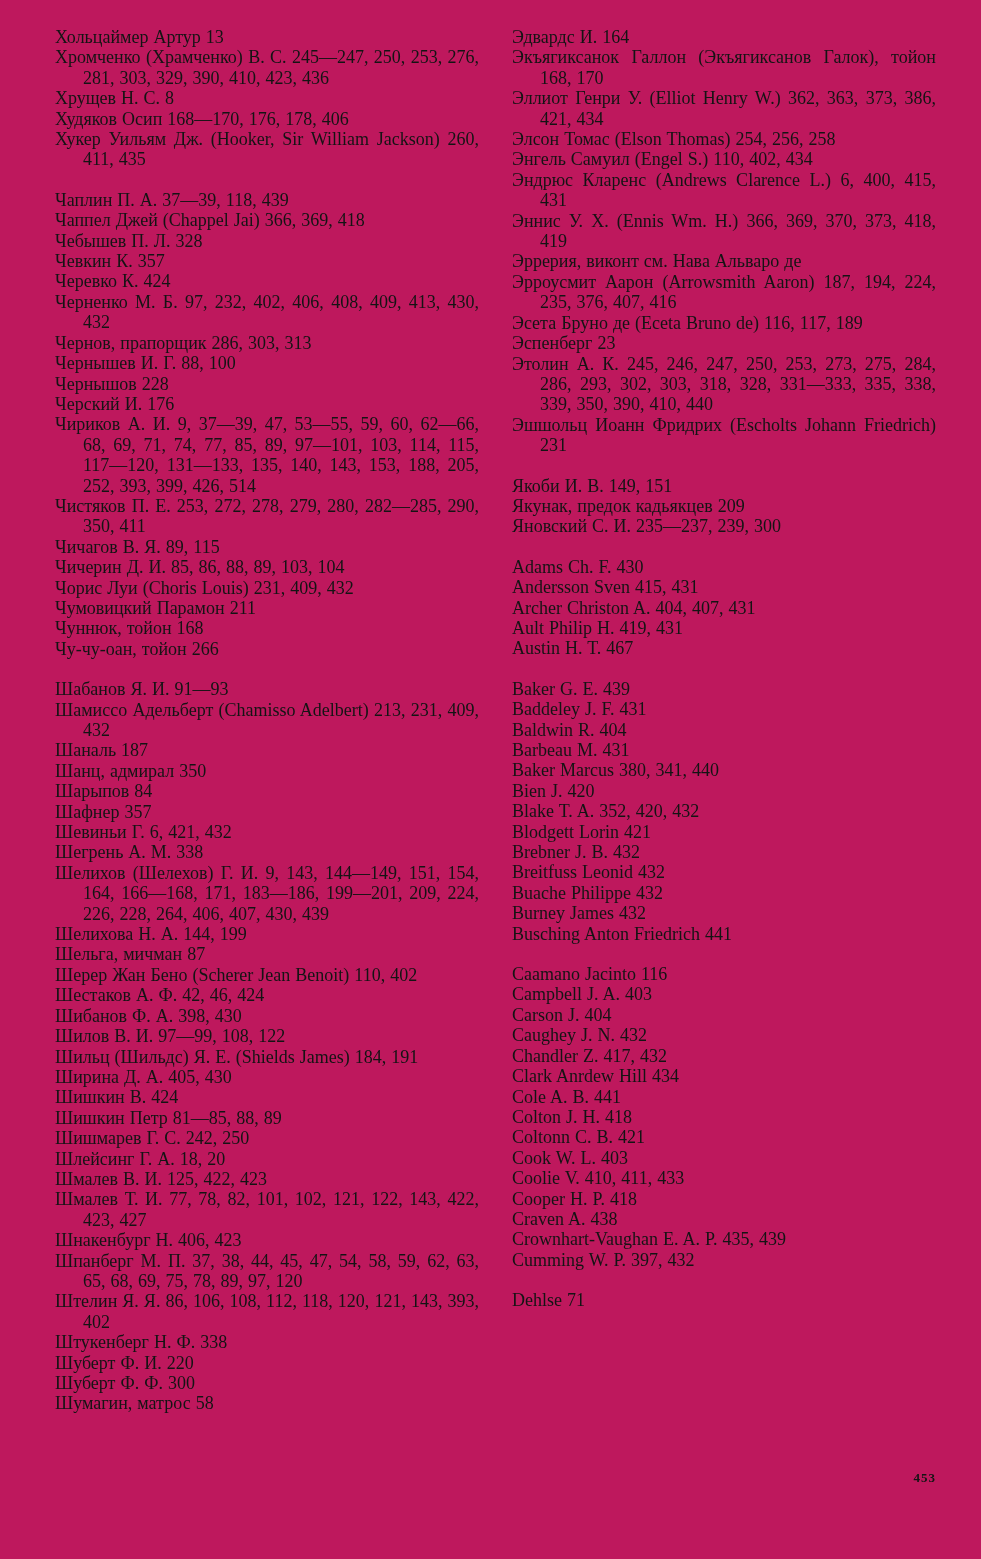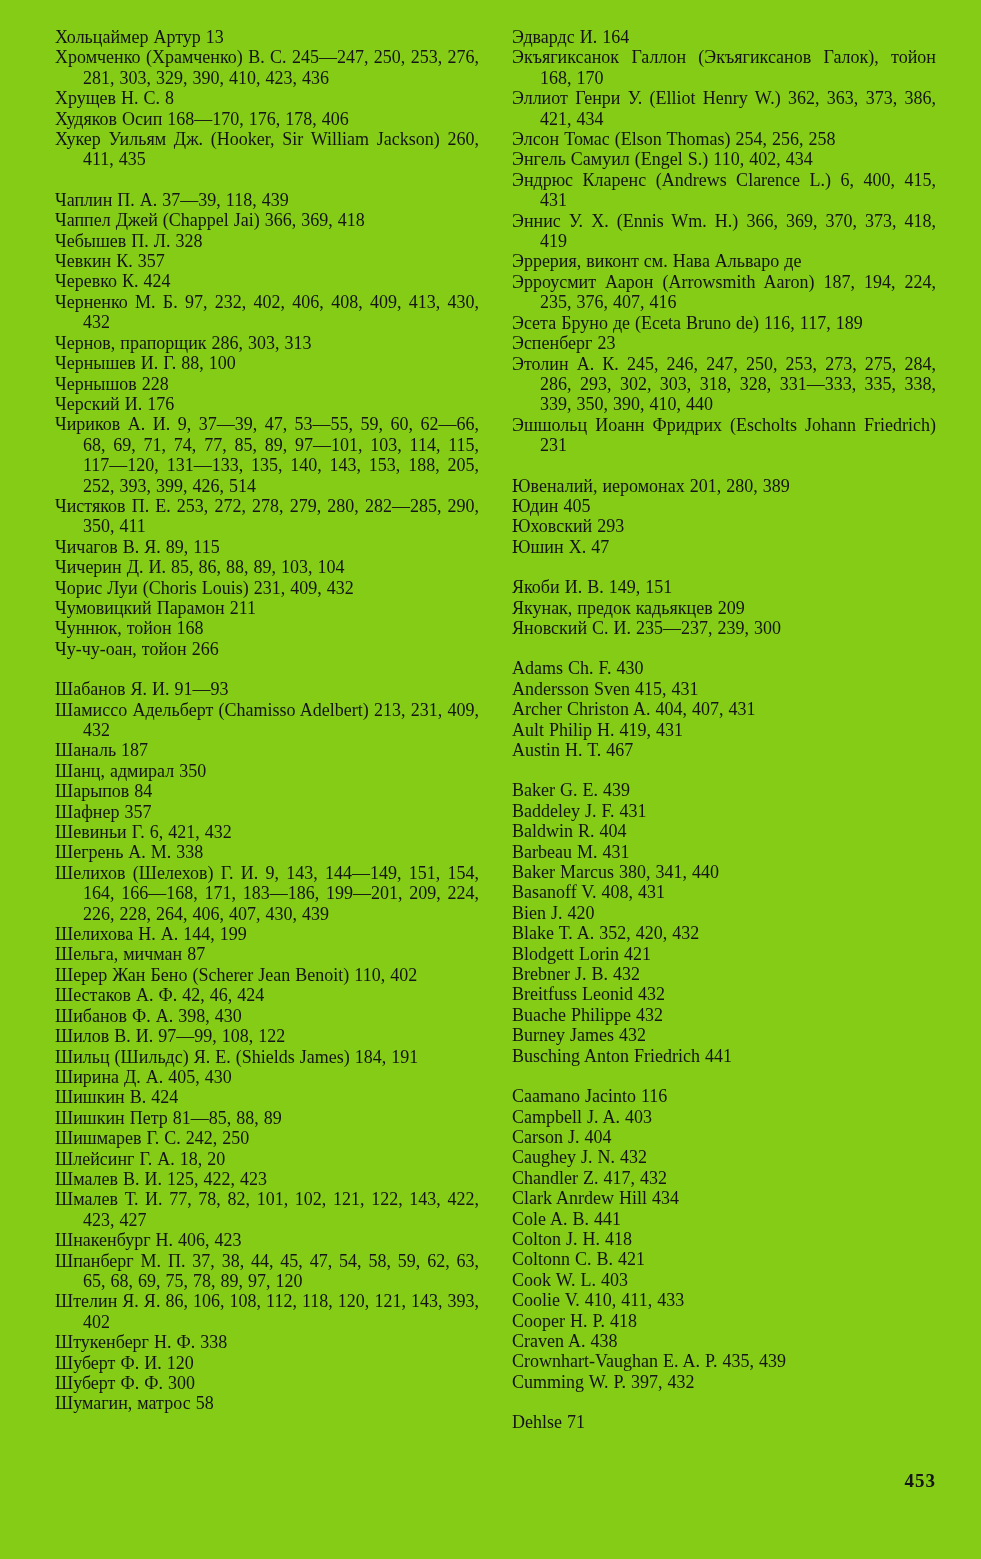--- a/index.html
+++ b/index.html
@@ -4,21 +4,21 @@
 <style>
   html, body {
     margin: 0;
     padding: 0;
     background: #fbfaf7;
   }
   .page {
     position: relative;
     width: 981px;
     height: 1559px;
-    background: #84cc16;
+    background: #be185d;
     color: #141414;
     font-family: "Liberation Serif", "DejaVu Serif", serif;
     overflow: hidden;
   }
   .columns {
     position: absolute;
     top: 27px;
     left: 55px;
     width: 881px;
     display: flex;
@@ -38,21 +38,21 @@
     line-height: 20.4px;
     text-align: justify;
     padding-left: 28px;
     text-indent: -28px;
     word-spacing: 0.5px;
   }
   .page-number {
     position: absolute;
     top: 1470px;
     right: 45px;
-    font-size: 19px;
+    font-size: 13px;
     font-weight: bold;
     letter-spacing: 1px;
   }
 </style>
 </head>
 <body>
 
 <div class="page">
   <div class="columns">
     <div class="column">
@@ -104,21 +104,21 @@
           <div class="entry">Шишкин В. 424</div>
           <div class="entry">Шишкин Петр 81—85, 88, 89</div>
           <div class="entry">Шишмарев Г. С. 242, 250</div>
           <div class="entry">Шлейсинг Г. А. 18, 20</div>
           <div class="entry">Шмалев В. И. 125, 422, 423</div>
           <div class="entry">Шмалев Т. И. 77, 78, 82, 101, 102, 121, 122, 143, 422, 423, 427</div>
           <div class="entry">Шнакенбург Н. 406, 423</div>
           <div class="entry">Шпанберг М. П. 37, 38, 44, 45, 47, 54, 58, 59, 62, 63, 65, 68, 69, 75, 78, 89, 97, 120</div>
           <div class="entry">Штелин Я. Я. 86, 106, 108, 112, 118, 120, 121, 143, 393, 402</div>
           <div class="entry">Штукенберг Н. Ф. 338</div>
-          <div class="entry">Шуберт Ф. И. 120</div>
+          <div class="entry">Шуберт Ф. И. 220</div>
           <div class="entry">Шуберт Ф. Ф. 300</div>
           <div class="entry">Шумагин, матрос 58</div>
         </div>
       </div>
     <div class="column">
         <div class="group">
           <div class="entry">Эдвардс И. 164</div>
           <div class="entry">Экъягиксанок Галлон (Экъягиксанов Галок), тойон 168, 170</div>
           <div class="entry">Эллиот Генри У. (Elliot Henry W.) 362, 363, 373, 386, 421, 434</div>
           <div class="entry">Элсон Томас (Elson Thomas) 254, 256, 258</div>
@@ -126,44 +126,37 @@
           <div class="entry">Эндрюс Кларенс (Andrews Clarence L.) 6, 400, 415, 431</div>
           <div class="entry">Эннис У. Х. (Ennis Wm. H.) 366, 369, 370, 373, 418, 419</div>
           <div class="entry">Эррерия, виконт см. Нава Альваро де</div>
           <div class="entry">Эрроусмит Аарон (Arrowsmith Aaron) 187, 194, 224, 235, 376, 407, 416</div>
           <div class="entry">Эсета Бруно де (Eceta Bruno de) 116, 117, 189</div>
           <div class="entry">Эспенберг 23</div>
           <div class="entry">Этолин А. К. 245, 246, 247, 250, 253, 273, 275, 284, 286, 293, 302, 303, 318, 328, 331—333, 335, 338, 339, 350, 390, 410, 440</div>
           <div class="entry">Эшшольц Иоанн Фридрих (Escholts Johann Friedrich) 231</div>
         </div>
         <div class="group">
-          <div class="entry">Ювеналий, иеромонах 201, 280, 389</div>
-          <div class="entry">Юдин 405</div>
-          <div class="entry">Юховский 293</div>
-          <div class="entry">Юшин Х. 47</div>
-        </div>
-        <div class="group">
           <div class="entry">Якоби И. В. 149, 151</div>
           <div class="entry">Якунак, предок кадьякцев 209</div>
           <div class="entry">Яновский С. И. 235—237, 239, 300</div>
         </div>
         <div class="group">
           <div class="entry">Adams Ch. F. 430</div>
           <div class="entry">Andersson Sven 415, 431</div>
           <div class="entry">Archer Christon A. 404, 407, 431</div>
           <div class="entry">Ault Philip H. 419, 431</div>
           <div class="entry">Austin H. T. 467</div>
         </div>
         <div class="group">
           <div class="entry">Baker G. E. 439</div>
           <div class="entry">Baddeley J. F. 431</div>
           <div class="entry">Baldwin R. 404</div>
           <div class="entry">Barbeau M. 431</div>
           <div class="entry">Baker Marcus 380, 341, 440</div>
-          <div class="entry">Basanoff V. 408, 431</div>
           <div class="entry">Bien J. 420</div>
           <div class="entry">Blake T. A. 352, 420, 432</div>
           <div class="entry">Blodgett Lorin 421</div>
           <div class="entry">Brebner J. B. 432</div>
           <div class="entry">Breitfuss Leonid 432</div>
           <div class="entry">Buache Philippe 432</div>
           <div class="entry">Burney James 432</div>
           <div class="entry">Busching Anton Friedrich 441</div>
         </div>
         <div class="group">

